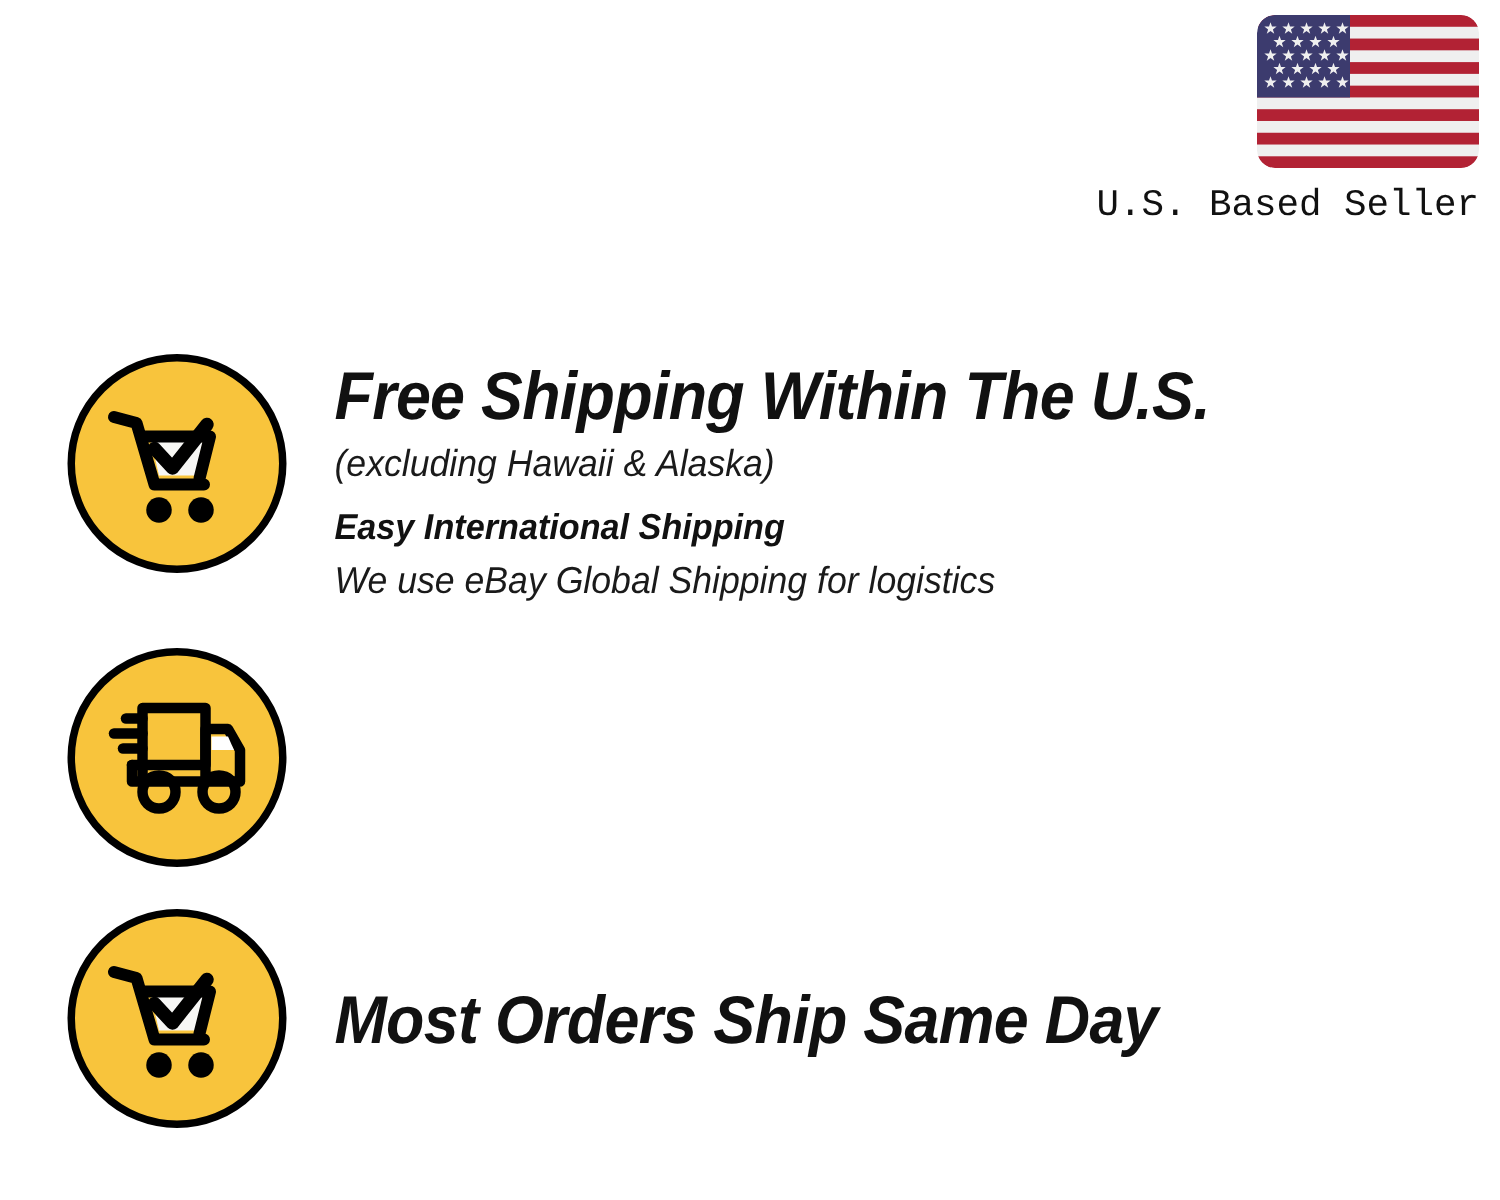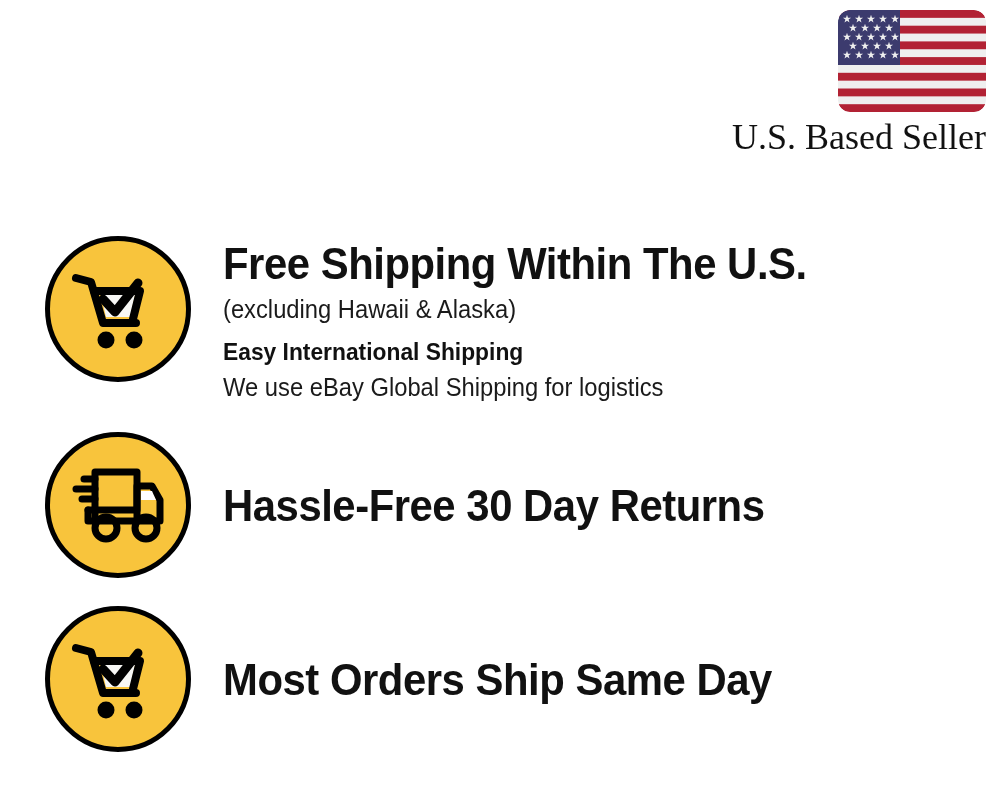--- a/index.html
+++ b/index.html
@@ -68,34 +68,35 @@
   .flag {
     display: block;
     margin-left: auto;
     width: 148px;
     height: 102px;
     border-radius: 12px;
     overflow: hidden;
   }
   .seller-text {
     margin-top: 6px;
-    font-family: Liberation Serif, serif;
-    font-size: 36px;
+    font-family: Liberation Mono, monospace;
+    font-size: 25px;
     font-weight: 400;
     color: #111111;
     line-height: 38px;
     white-space: nowrap;
   }
 
   
   .features {
     position: absolute;
     top: 236px;
     left: 0;
     width: 1000px;
+    font-style: italic;
   }
   .feature-row {
     display: flex;
     align-items: flex-start;
     margin-bottom: 24px;
   }
   .feature-row.centered {
     align-items: center;
   }
   .icon-badge {
@@ -253,23 +254,20 @@
         <path d="M27 46 L27 57 L69 57" fill="none" stroke="#000" stroke-width="7" stroke-linecap="round" stroke-linejoin="round"></path>
         <path d="M20 46 L27 46" fill="none" stroke="#000" stroke-width="7" stroke-linecap="round"></path>
         <path d="M20 46 L20 57 L27 57" fill="none" stroke="#000" stroke-width="7" stroke-linecap="round" stroke-linejoin="round"></path>
         <line x1="16" y1="15" x2="27" y2="15" stroke="#000" stroke-width="7" stroke-linecap="round"></line>
         <line x1="8" y1="25" x2="27" y2="25" stroke="#000" stroke-width="7" stroke-linecap="round"></line>
         <line x1="14" y1="35" x2="27" y2="35" stroke="#000" stroke-width="7" stroke-linecap="round"></line>
         <circle cx="38" cy="64" r="11" fill="none" stroke="#000" stroke-width="7"></circle>
         <circle cx="78" cy="64" r="11" fill="none" stroke="#000" stroke-width="7"></circle>
       </svg>
     </div>
-    <div class="feature-text">
-      <div class="feature-title">Hassle-Free 30 Day Returns</div>
-    </div>
   </div>
 
   <div class="feature-row centered row-gap-3">
     <div class="icon-badge">
       <svg width="96" height="88" viewBox="0 0 96 88">
         <polygon points="30,26 66,26 60,52 36,52" fill="#F7F7F5"></polygon>
         <path d="M6 13 L21 17 L33 58 L66 58" fill="none" stroke="#000" stroke-width="8" stroke-linecap="round" stroke-linejoin="round"></path>
         <path d="M24 26 L70 26 L63 54" fill="none" stroke="#000" stroke-width="8" stroke-linecap="round" stroke-linejoin="round"></path>
         <path d="M33 34 L45 47 L68 18" fill="none" stroke="#000" stroke-width="9" stroke-linecap="round" stroke-linejoin="round"></path>
         <circle cx="36" cy="75" r="8.5" fill="#000"></circle>

